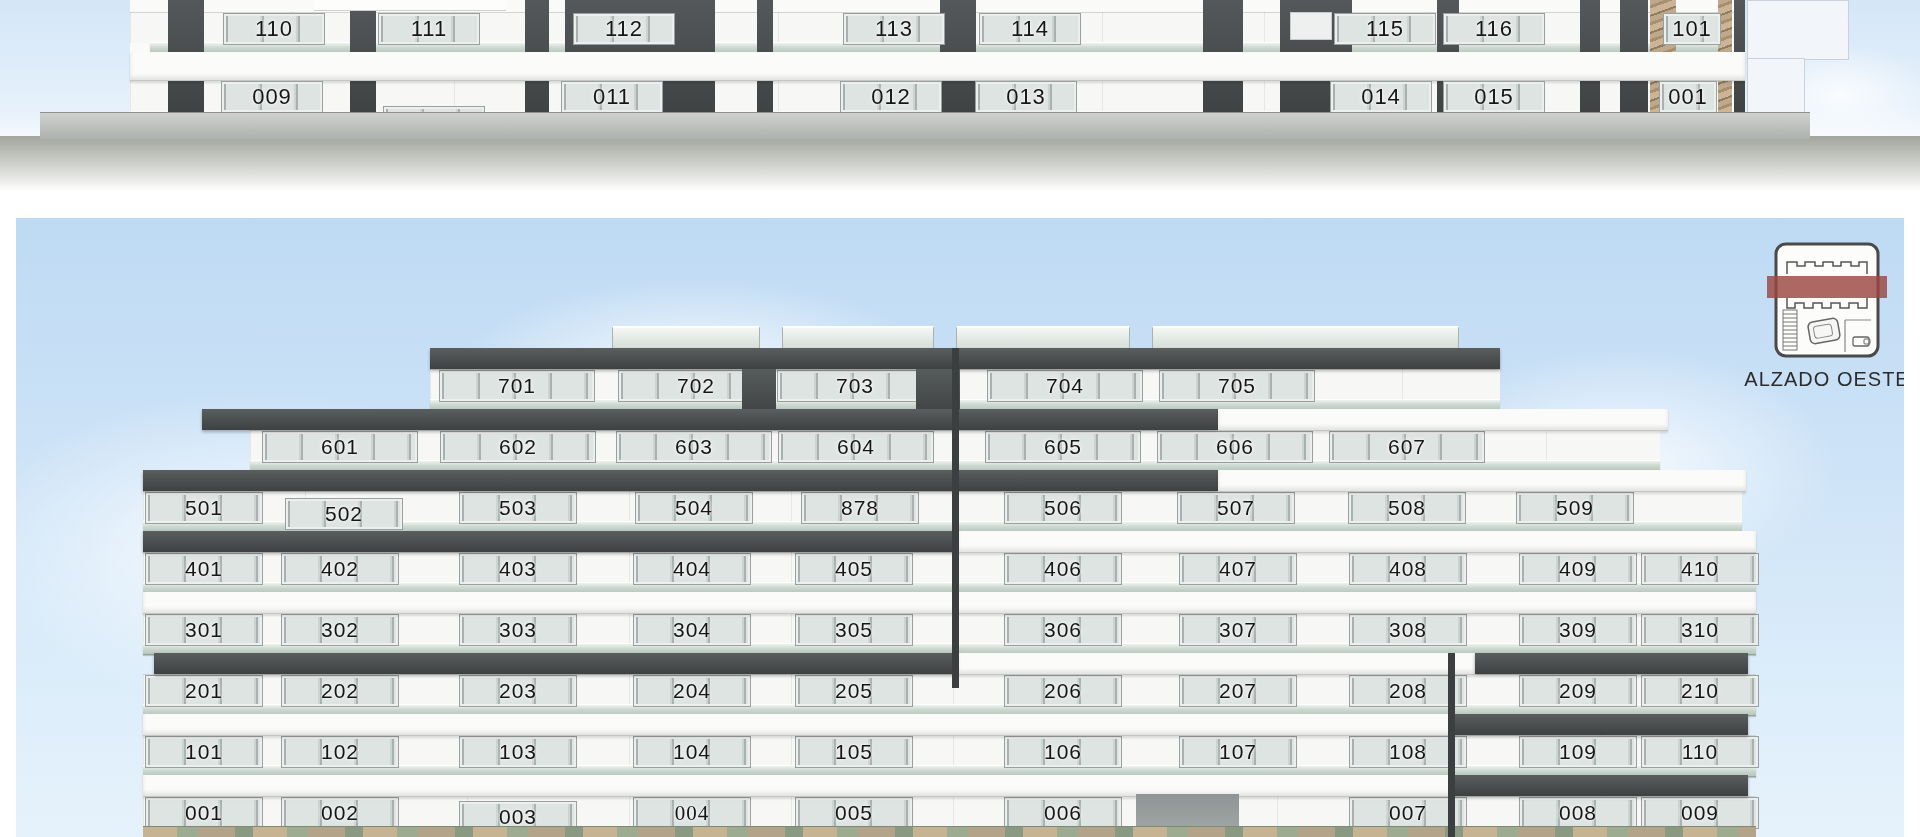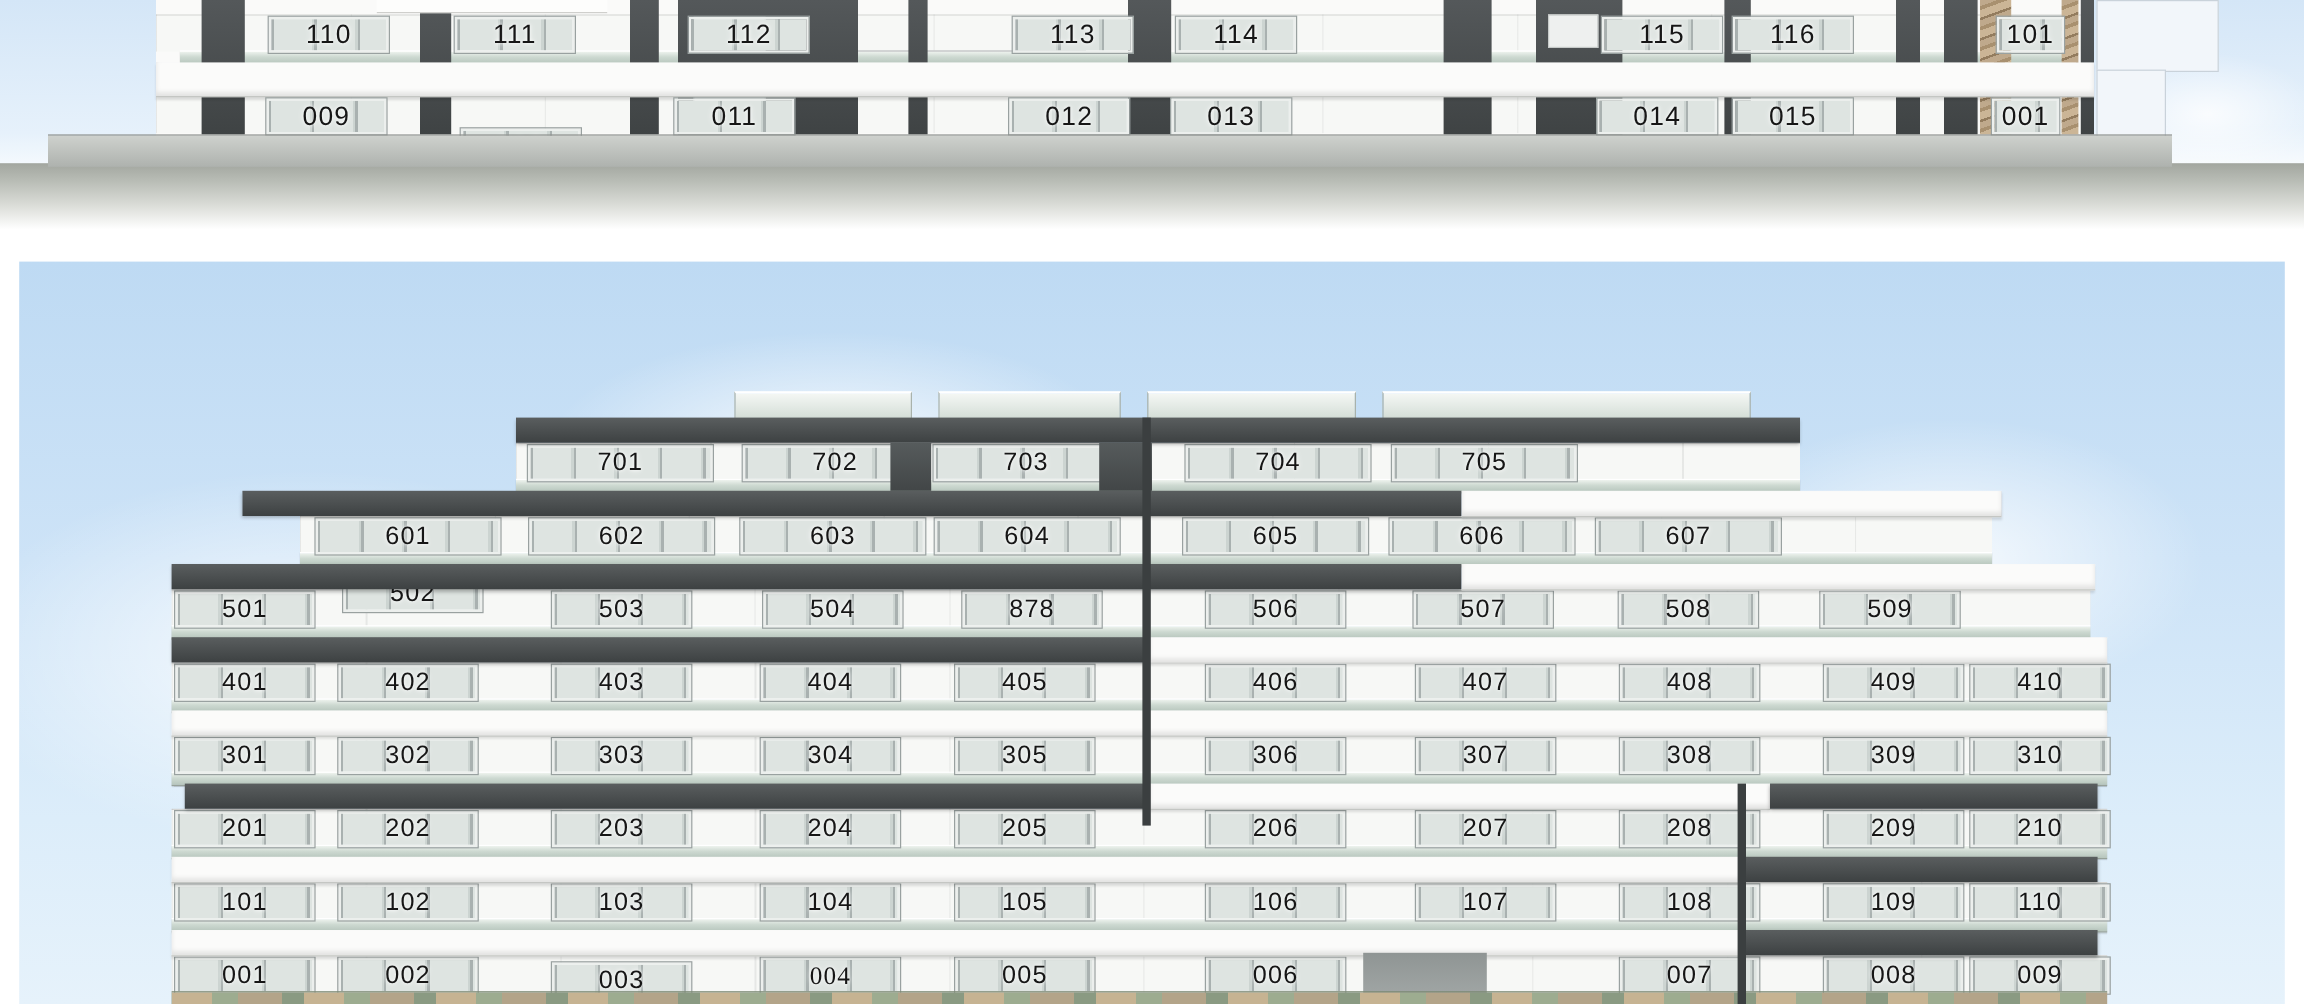--- a/index.html
+++ b/index.html
@@ -197,21 +197,21 @@
           <span class="unit-num">606</span>
         </div>
         <div class="window" style="left: 1314px; top: 214px; width: 150px; height: 26px;">
           <span class="unit-num">607</span>
         </div>
         <div class="window-strip" style="left: 127px; top: 273px; width: 1599px; height: 30px;"></div>
         <div class="rail" style="left: 127px; top: 303px; width: 1599px;"></div>
         <div class="window" style="left: 130px; top: 275px; width: 112px; height: 26px;">
           <span class="unit-num">501</span>
         </div>
-        <div class="window" style="left: 270px; top: 262px; width: 112px; height: 26px;">
+        <div class="window" style="left: 270px; top: 281px; width: 112px; height: 26px;">
           <span class="unit-num">502</span>
         </div>
         <div class="window" style="left: 444px; top: 275px; width: 112px; height: 26px;">
           <span class="unit-num">503</span>
         </div>
         <div class="window" style="left: 620px; top: 275px; width: 112px; height: 26px;">
           <span class="unit-num">504</span>
         </div>
         <div class="window" style="left: 786px; top: 275px; width: 112px; height: 26px;">
           <span class="unit-num">878</span>
@@ -398,15 +398,31 @@
         <div class="band light" style="top: 496px; left: 127px; width: 1308px;"></div>
         <div class="band dark" style="top: 496px; left: 1435px; width: 297px;"></div>
         <div class="band light" style="top: 557px; left: 127px; width: 1308px;"></div>
         <div class="band dark" style="top: 557px; left: 1435px; width: 297px;"></div>
         <div class="roofrail" style="left: 596px; top: 108px; width: 146px;"></div>
         <div class="roofrail" style="left: 766px; top: 108px; width: 150px;"></div>
         <div class="roofrail" style="left: 940px; top: 108px; width: 172px;"></div>
         <div class="roofrail" style="left: 1136px; top: 108px; width: 305px;"></div>
       </div>
 
+    <div class="keyplan">
+      <svg width="120" height="122" viewBox="0 0 120 122">
+        <rect x="9" y="4" width="102" height="112" rx="10" fill="#fcfcfb" stroke="#4a4a4a" stroke-width="3"></rect>
+        <path fill="none" stroke="#555" stroke-width="1.5" d="M20 34 v-12 h10 v4 h8 v-4 h10 v4 h8 v-4 h10 v4 h8 v-4 h10 v4 h8 v-4 h8 v12"></path>
+        <rect x="0" y="36" width="120" height="22" fill="#9c4742" opacity="0.82"></rect>
+        <path fill="none" stroke="#555" stroke-width="1.5" d="M20 58 v10 h8 v-5 h9 v5 h9 v-5 h9 v5 h9 v-5 h9 v5 h9 v-5 h9 v5 h9 v-10"></path>
+        <rect x="16" y="70" width="14" height="40" fill="none" stroke="#777" stroke-width="1"></rect>
+        <path stroke="#777" stroke-width="1" d="M16 74 h14 M16 78 h14 M16 82 h14 M16 86 h14 M16 90 h14 M16 94 h14 M16 98 h14 M16 102 h14 M16 106 h14"></path>
+        <path fill="none" stroke="#888" stroke-width="1.2" d="M78 80 H104 M78 80 V112"></path>
+        <rect x="42" y="80" width="30" height="22" rx="5" transform="rotate(-10 57 91)" fill="#f6f6f4" stroke="#666" stroke-width="1.5"></rect>
+        <rect x="47" y="85" width="18" height="12" rx="3" transform="rotate(-10 57 91)" fill="none" stroke="#888" stroke-width="1"></rect>
+        <rect x="86" y="97" width="16" height="9" rx="2" fill="none" stroke="#666" stroke-width="1.3"></rect>
+        <rect x="97" y="99" width="6" height="5" rx="1" fill="none" stroke="#666" stroke-width="1"></rect>
+      </svg>
+      <div class="keyplan-label">ALZADO OESTE</div>
+    </div>
   </div>
 
 </div>
 
 </body></html>

